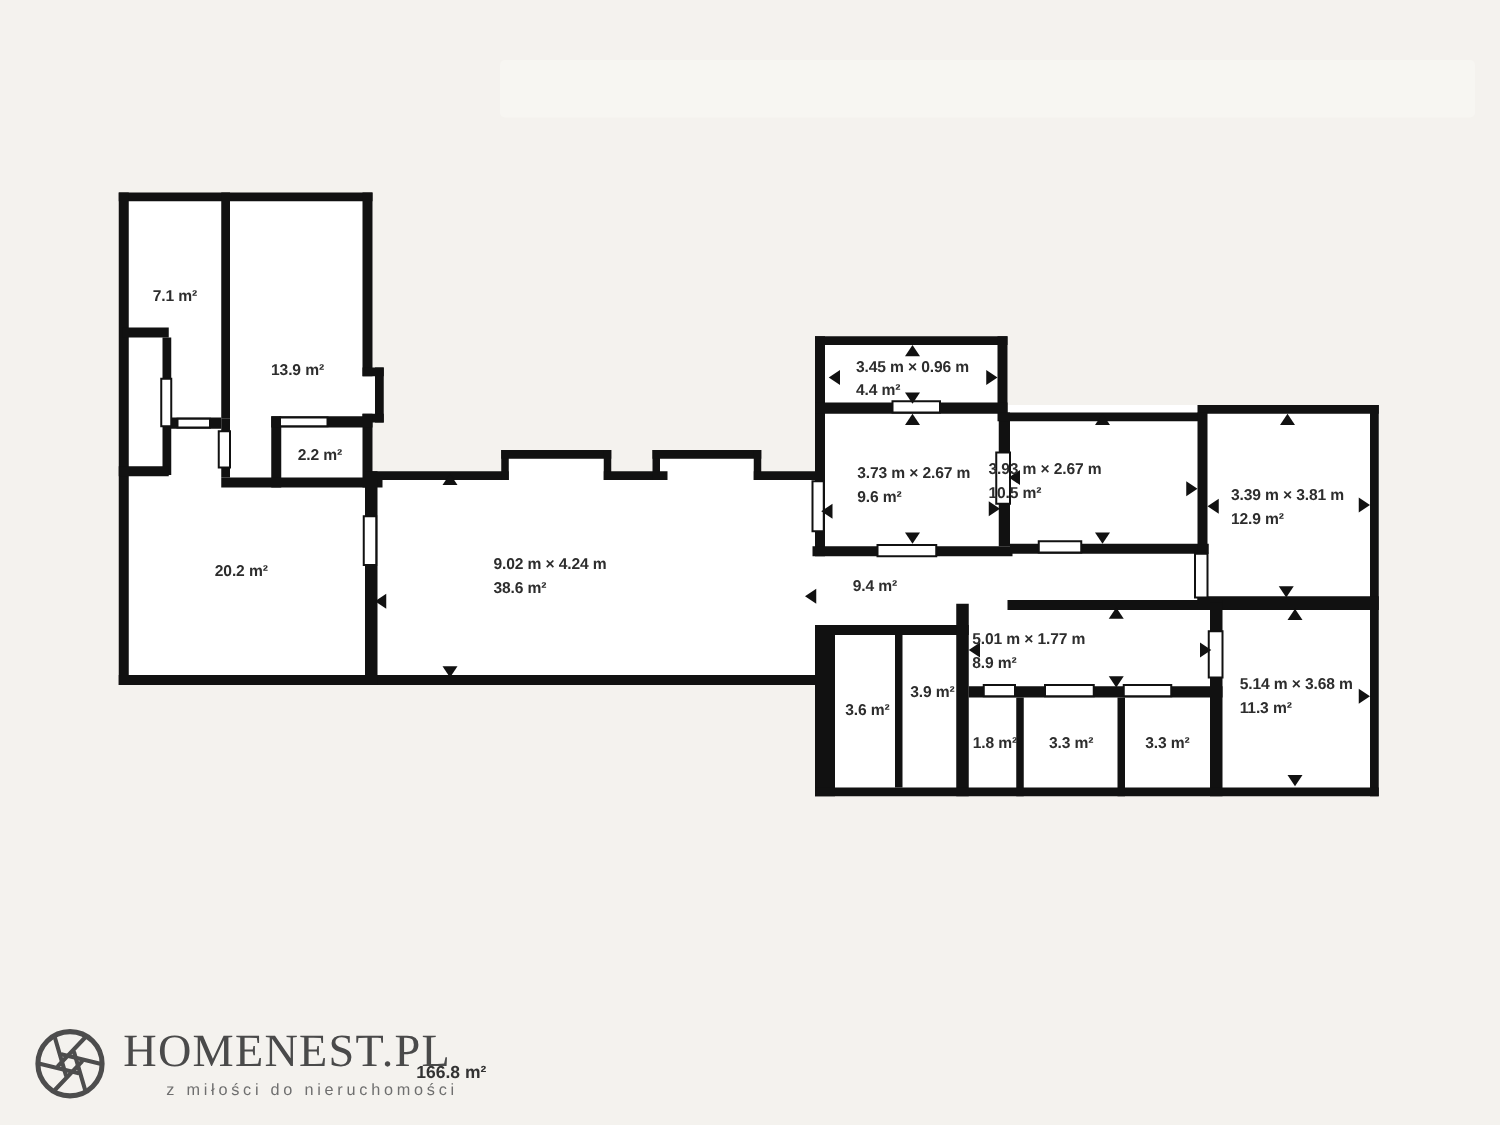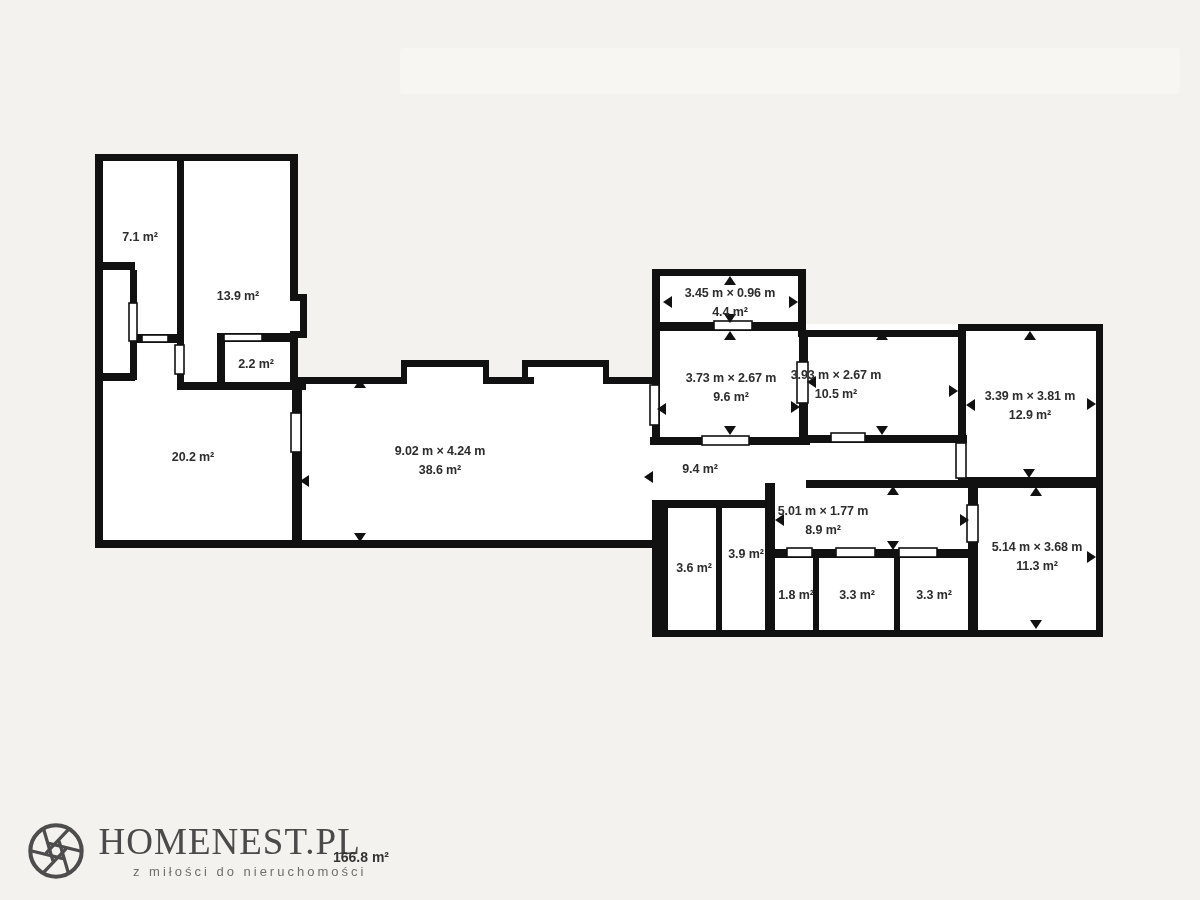--- a/index.html
+++ b/index.html
@@ -7,21 +7,21 @@
     width:1200px;height:900px;position:relative;overflow:hidden;
     background:#f4f2ee;
     font-family:"Liberation Sans","DejaVu Sans",sans-serif;
   }
   .stage{position:absolute;inset:0;}
   .wm{position:absolute;left:400px;top:48px;width:780px;height:46px;
       background:#f7f6f2;border-radius:4px;}
   svg.plan{position:absolute;left:0;top:0;}
   .label{
     position:absolute;transform:translate(-50%,-50%);
-    text-align:center;font-weight:bold;font-size:12.5px;line-height:1.5;
+    font-weight:bold;font-size:12.5px;line-height:1.5;
     color:#2d2d2d;white-space:nowrap;letter-spacing:-0.1px;
   }
   .footer{position:absolute;left:25px;top:820px;display:flex;align-items:center;}
   .logo-icon{width:62px;height:62px;flex:0 0 auto;}
   .brand{margin-left:6px;display:flex;flex-direction:column;align-items:center;}
   .brand-name{
     font-family:"Liberation Serif","DejaVu Serif",serif;
     font-size:37px;color:#4a4a4a;letter-spacing:1px;line-height:1.05;text-align:right;
   }
   .brand-tagline{

